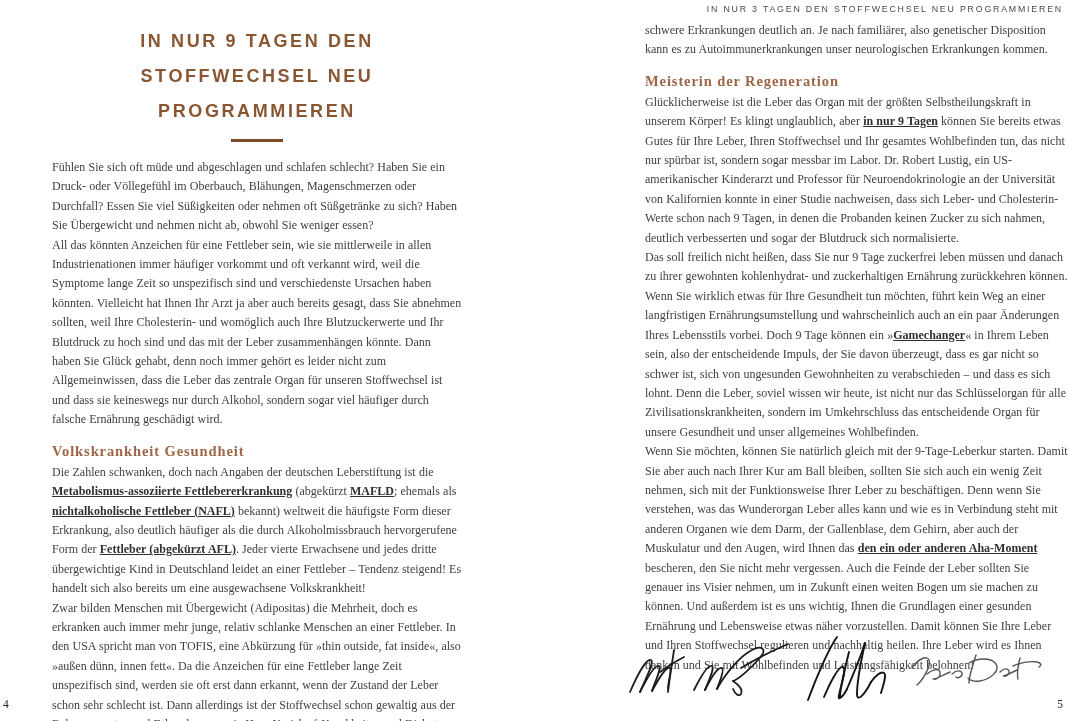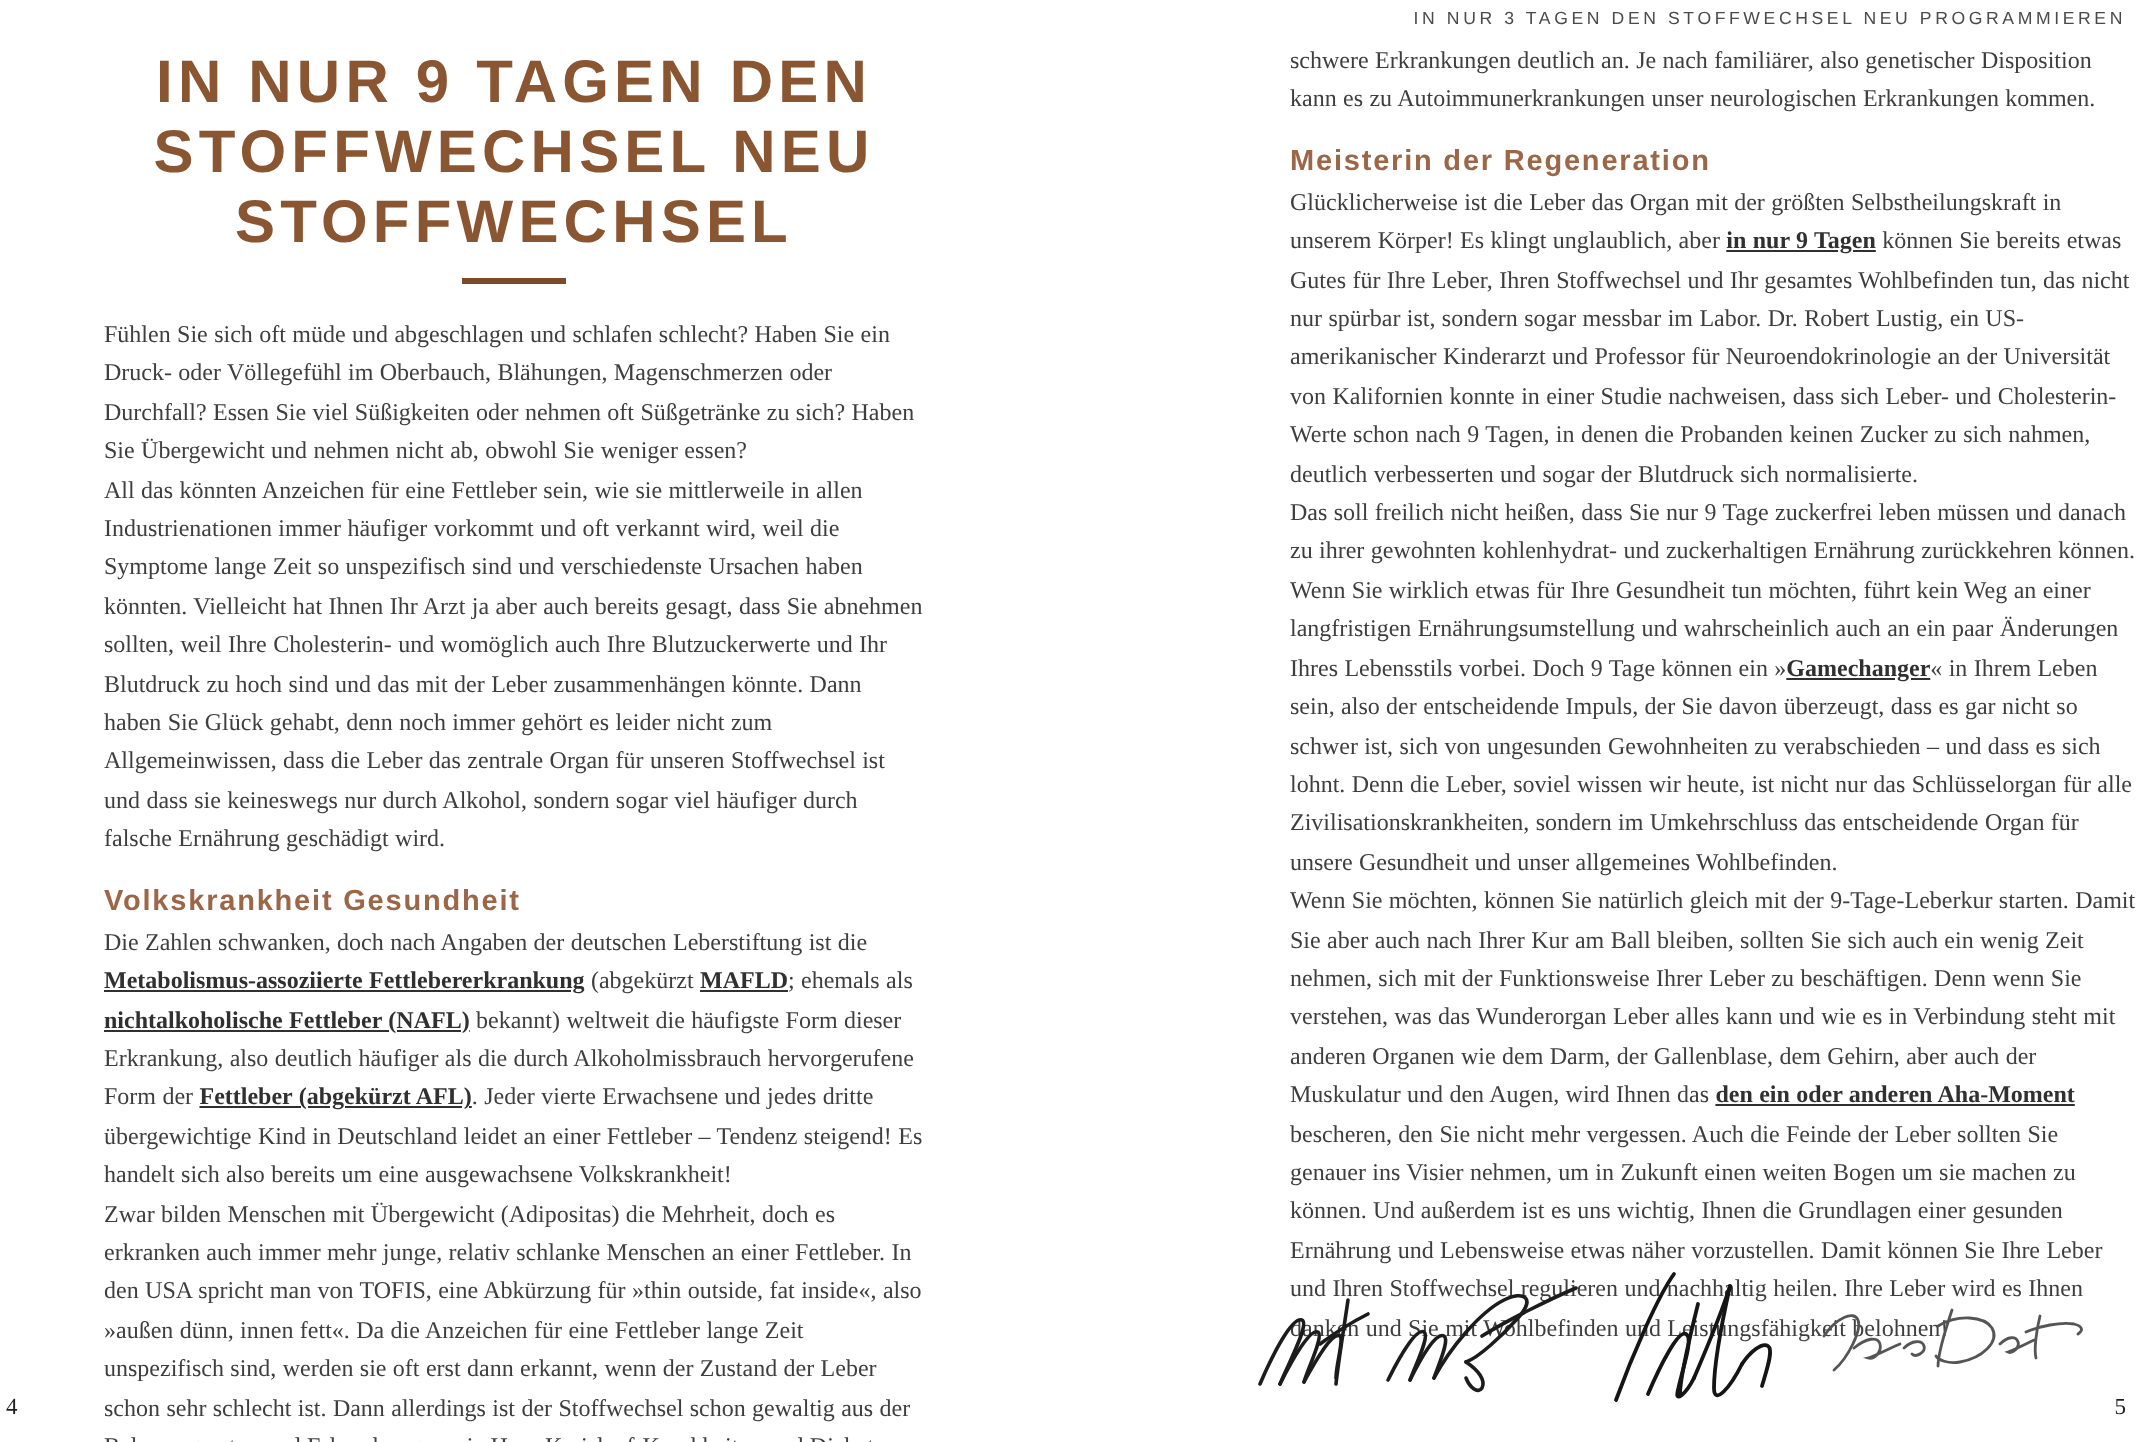--- a/index.html
+++ b/index.html
@@ -6,38 +6,38 @@
   .spread {
     position:relative; width:1068px; height:721px; background:#ffffff;
     overflow:hidden; font-family:"Liberation Serif", serif;
   }
   .col { position:absolute; top:0; }
   .col-left  { left:52px;  width:410px; }
   .col-right { left:645px; width:423px; }
 
   .chapter-title {
     margin:24px 0 0 0; font-family:"Liberation Sans", sans-serif;
-    font-weight:700; font-size:30px; line-height:35px; letter-spacing:2.6px;
+    font-weight:700; font-size:18px; line-height:35px; letter-spacing:2.6px;
     color:#8a5632; text-align:center;
   }
   .chapter-title span { display:block; }
   .title-rule { width:52px; height:3px; background:#7d4a28; margin:10px auto 0 auto; }
 
   .body-text p, .body-text {
     font-size:12px; line-height:19.4px; color:#3e3e3e; text-align:left;
     hyphens:auto; -webkit-hyphens:auto; word-spacing:0.2px;
   }
   .body-text p { margin:0; }
   .body-text b { font-weight:bold; color:#303030;text-decoration:underline; }
 
   .intro-block { padding-top:16px; }
   .cont-block  { padding-top:21px; }
 
   .section-heading {
-    margin:13px 0 3px 0; font-family:Liberation Sans, sans-serif;
+    margin:13px 0 3px 0; font-family:Liberation Serif, serif;
     font-weight:700; font-size:14.5px; letter-spacing:0.9px; color:#9c6647;
   }
   .section-heading.dark { color:#333333; }
 
   .running-header {
     position:absolute; top:4px; right:5px; white-space:nowrap;
     font-family:"Liberation Sans", sans-serif; font-size:8.8px;
     letter-spacing:1.8px; color:#4a4a4a;
   }
 
@@ -53,21 +53,21 @@
 </style>
 </head>
 <body>
 
 <div class="spread">
 
   <section class="col col-left">
     <h1 class="chapter-title">
       <span>IN NUR 9 TAGEN DEN</span>
       <span>STOFFWECHSEL NEU</span>
-      <span>STOFFWECHSEL</span>
+      <span>PROGRAMMIEREN</span>
     </h1>
     <div class="title-rule"></div>
 
     <div class="body-text intro-block">
         <p>Fühlen Sie sich oft müde und abgeschlagen und schlafen schlecht? Haben Sie ein Druck- oder Völlegefühl im Oberbauch, Blähungen, Magenschmerzen oder Durchfall? Essen Sie viel Süßigkeiten oder nehmen oft Süßgetränke zu sich? Haben Sie Übergewicht und nehmen nicht ab, obwohl Sie weniger essen?</p>
         <p>All das könnten Anzeichen für eine Fettleber sein, wie sie mittlerweile in allen Industrienationen immer häufiger vorkommt und oft verkannt wird, weil die Symptome lange Zeit so unspezifisch sind und verschiedenste Ursachen haben könnten. Vielleicht hat Ihnen Ihr Arzt ja aber auch bereits gesagt, dass Sie abnehmen sollten, weil Ihre Cholesterin- und womöglich auch Ihre Blutzuckerwerte und Ihr Blutdruck zu hoch sind und das mit der Leber zusammenhängen könnte. Dann haben Sie Glück gehabt, denn noch immer gehört es leider nicht zum Allgemeinwissen, dass die Leber das zentrale Organ für unseren Stoffwechsel ist und dass sie keineswegs nur durch Alkohol, sondern sogar viel häufiger durch falsche Ernährung geschädigt wird.</p>
       </div>
 
     <h2 class="section-heading">Volkskrankheit Gesundheit</h2>
 

